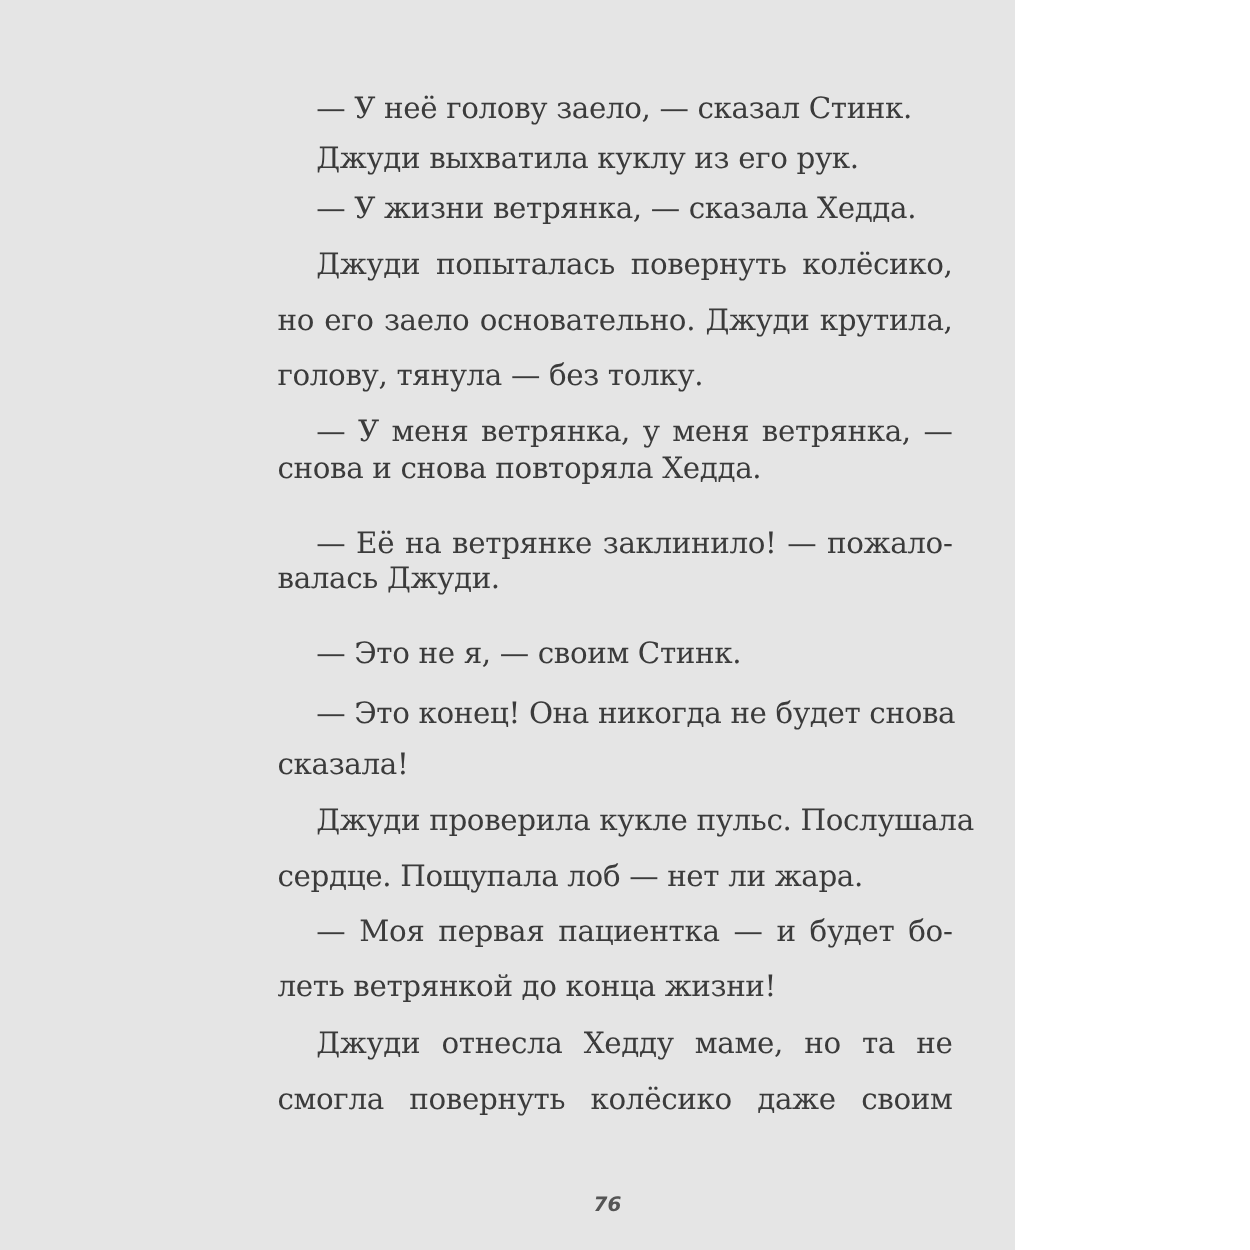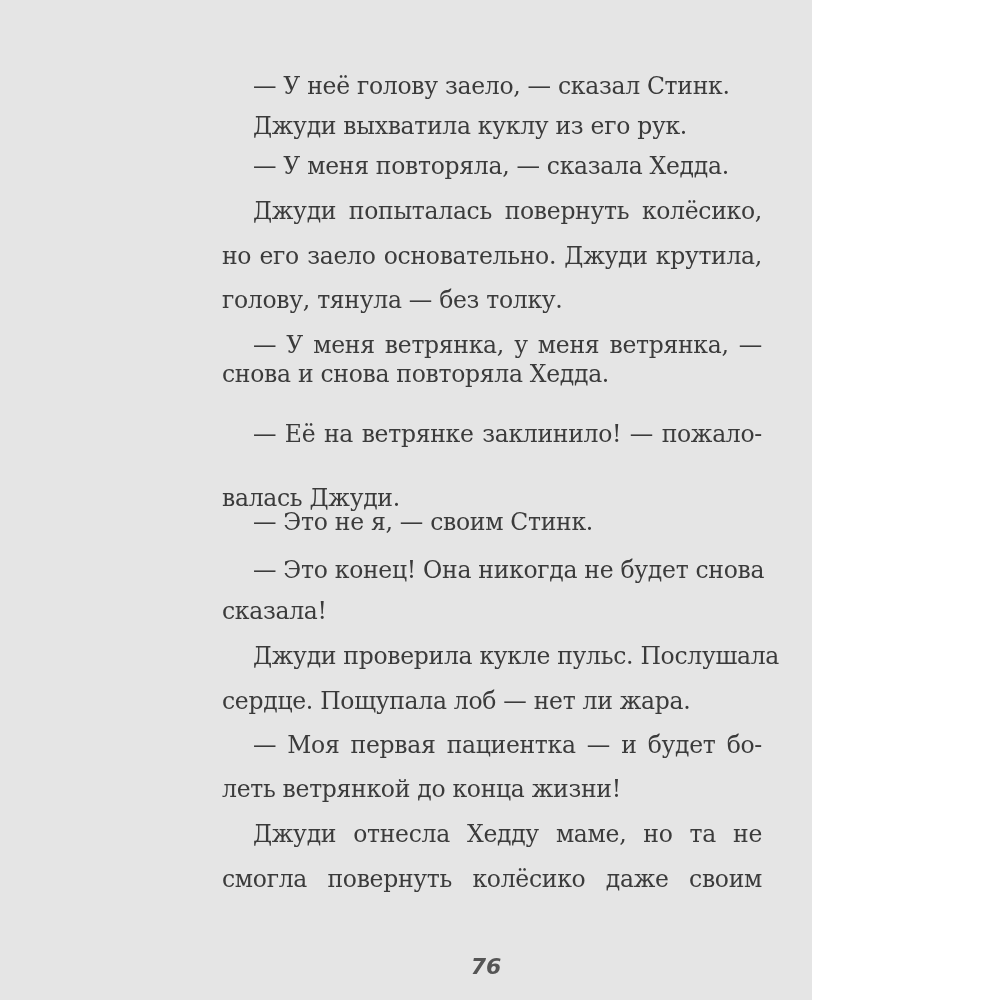--- a/index.html
+++ b/index.html
@@ -51,39 +51,39 @@
   }
   .page-number {
     position: absolute;
     left: 466px;
     top: 954px;
     width: 40px;
     text-align: center;
     font-family: "DejaVu Sans", sans-serif;
     font-style: italic;
     font-weight: bold;
-    font-size: 22px;
+    font-size: 16px;
     color: #555555;
   }
 </style>
 </head>
 <body>
 
 <div class="page">
   <div class="text-block">
     <div class="line indent" style="top:0px">— У неё голову заело, — сказал Стинк.</div>
     <div class="line indent" style="top:40px">Джуди выхватила куклу из его рук.</div>
-    <div class="line indent" style="top:80px">— У меня повторяла, — сказала Хедда.</div>
+    <div class="line indent" style="top:80px">— У жизни ветрянка, — сказала Хедда.</div>
     <div class="line indent justify" style="top:125px">Джуди попыталась повернуть колёсико,</div>
     <div class="line justify" style="top:170px">но его заело основательно. Джуди крутила,</div>
     <div class="line" style="top:214px">голову, тянула — без толку.</div>
     <div class="line indent justify" style="top:259px">— У меня ветрянка, у меня ветрянка, —</div>
     <div class="line" style="top:288px">снова и снова повторяла Хедда.</div>
     <div class="line indent justify" style="top:348px">— Её на ветрянке заклинило! — пожало-</div>
-    <div class="line" style="top:412px">валась Джуди.</div>
+    <div class="line" style="top:376px">валась Джуди.</div>
     <div class="line indent" style="top:436px">— Это не я, — своим Стинк.</div>
     <div class="line indent justify" style="top:484px">— Это конец! Она никогда не будет снова</div>
     <div class="line" style="top:525px">сказала!</div>
     <div class="line indent justify" style="top:570px">Джуди проверила кукле пульс. Послушала</div>
     <div class="line" style="top:615px">сердце. Пощупала лоб — нет ли жара.</div>
     <div class="line indent justify" style="top:659px">— Моя первая пациентка — и будет бо-</div>
     <div class="line" style="top:703px">леть ветрянкой до конца жизни!</div>
     <div class="line indent justify" style="top:748px">Джуди отнесла Хедду маме, но та не</div>
     <div class="line justify" style="top:793px">смогла повернуть колёсико даже своим</div>
   </div>

